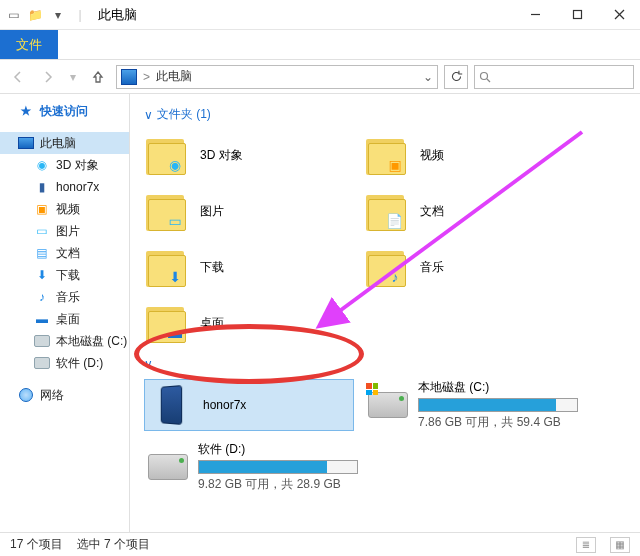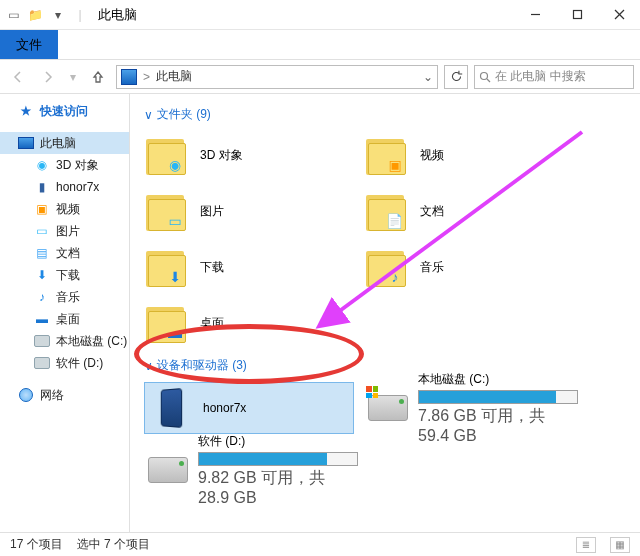--- a/index.html
+++ b/index.html
@@ -7,21 +7,21 @@
 
   .titlebar { height: 30px; display: flex; align-items: center; border-bottom: 1px solid #e6e6e6; }
   .tb-left { display: flex; align-items: center; gap: 6px; padding-left: 6px; }
   .tb-left .glyph { width: 16px; height: 16px; display: flex; align-items: center; justify-content: center; color: #555; }
   .tb-title { margin-left: 4px; font-size: 13px; }
   .tb-spacer { flex: 1; }
   .winbtn { width: 42px; height: 30px; display: flex; align-items: center; justify-content: center; color: #333; }
   .winbtn svg { width: 11px; height: 11px; }
 
   .menubar { height: 30px; display: flex; align-items: stretch; background: #fff; border-bottom: 1px solid #e0e0e0; }
-  .menu-file { background: #1c6fd1; color: #000000; padding: 0 16px; display: flex; align-items: center; font-size: 13px; }
+  .menu-file { background: #1c6fd1; color: #fde047; padding: 0 16px; display: flex; align-items: center; font-size: 13px; }
   .menu-item { padding: 0 14px; display: flex; align-items: center; font-size: 13px; color: #333; }
 
   .navbar { height: 34px; display: flex; align-items: center; gap: 6px; padding: 0 6px; border-bottom: 1px solid #e0e0e0; }
   .icobtn { width: 24px; height: 24px; display: flex; align-items: center; justify-content: center; color: #666; }
   .icobtn.disabled { color: #bbb; }
   .addr { flex: 1; height: 24px; border: 1px solid #bdbdbd; display: flex; align-items: center; padding: 0 4px; gap: 6px; }
   .addr .pc-icon { width:16px; height:16px; background: linear-gradient(#4aa0e8,#1565c0); border:1px solid #0d47a1; }
   .addr-text { flex:1; font-size:12px; color:#333; }
   .refresh { width:24px; height:24px; border:1px solid #bdbdbd; display:flex; align-items:center; justify-content:center; color:#444; }
   .search { width:160px; height:24px; border:1px solid #bdbdbd; display:flex; align-items:center; padding:0 4px; gap:4px; color:#888; }
@@ -57,21 +57,21 @@
   .hdd { width:40px; height:26px; background:linear-gradient(#e0e0e0,#bdbdbd); border:1px solid #9e9e9e; border-radius:3px; position:relative; }
   .hdd::after { content:""; position:absolute; right:3px; top:3px; width:5px; height:5px; background:#4caf50; border-radius:50%; }
   .winflag { width:12px; height:12px; display:grid; grid-template-columns:1fr 1fr; grid-template-rows:1fr 1fr; gap:1px; position:absolute; left:-2px; top:-2px; }
   .winflag span:nth-child(1){background:#f25022;} .winflag span:nth-child(2){background:#7fba00;}
   .winflag span:nth-child(3){background:#00a4ef;} .winflag span:nth-child(4){background:#ffb900;}
   .phone { width:22px; height:38px; background:linear-gradient(#2d5aa0,#183e74); border:1px solid #0d2a55; border-radius:3px; transform:perspective(60px) rotateY(-14deg); }
   .dbody { flex:1; display:flex; flex-direction:column; gap:2px; }
   .dname { font-size:12px; }
   .bar { height:14px; border:1px solid #9e9e9e; background:#f5f5f5; position:relative; width:160px; }
   .bar-fill { position:absolute; left:0; top:0; bottom:0; background:#26a0da; }
-  .dfree { font-size:16px; color:#555; }
+  .dfree { font-size:12px; color:#555; }
 
   .statusbar { height:24px; border-top:1px solid #e0e0e0; display:flex; align-items:center; padding:0 10px; gap:14px; background:#fff; position:absolute; left:0; right:0; bottom:0; font-size:12px; color:#333; }
   .statusbar .spacer { flex:1; }
   .viewsw { width:20px; height:16px; border:1px solid #ccc; display:flex; align-items:center; justify-content:center; color:#888; font-size:10px; }
 
   
   .anno { position:absolute; pointer-events:none; z-index:50; }
   .ellipse { position:absolute; border:5px solid #e53935; border-radius:50%; }
   .arrow-svg { position:absolute; overflow:visible; }
 </style>
@@ -136,21 +136,20 @@
     <svg width="13" height="13" viewBox="0 0 16 16">
         <path d="M13 8a5 5 0 1 1-2-4" fill="none" stroke="#444" stroke-width="1.3"></path>
         <path d="M11 1 L11 5 L15 5" fill="none" stroke="#444" stroke-width="1.3"></path>
       </svg>
   </div>
   <div class="search">
     <svg viewBox="0 0 12 12">
         <circle cx="5" cy="5" r="3.5" fill="none" stroke-width="1.2"></circle>
         <line x1="8" y1="8" x2="11" y2="11" stroke-width="1.2"></line>
       </svg>
-    <span>在 此电脑 中搜索</span>
   </div>
 </div>
 
 <div class="content">
 
   <div class="sidebar">
     <div class="s-item star">
       <span class="s-ico" style="color:#1c6fd1">★</span>
       <span>快速访问</span>
     </div>
@@ -210,21 +209,21 @@
         <span class="s-ico">
           <span class="globe"></span>
         </span>
         <span>网络</span>
       </div>
   </div>
 
   <div class="main">
     <div class="section-hdr">
       <span class="chev">∨</span>
-      <span>文件夹 (9)</span>
+      <span>文件夹 (1)</span>
     </div>
     <div class="folder-grid" id="folder-grid">
         <div class="fitem">
           <div class="fico">
             <div class="folder-back"></div>
             <div class="folder-front"></div>
             <div class="overlay" style="color:#29b6f6;">◉</div>
           </div>
           <div class="flabel">3D 对象</div>
         </div>
@@ -273,21 +272,20 @@
             <div class="folder-back"></div>
             <div class="folder-front"></div>
             <div class="overlay" style="color:#1976d2;">▬</div>
           </div>
           <div class="flabel">桌面</div>
         </div>
       </div>
 
     <div class="section-hdr">
       <span class="chev">∨</span>
-      <span>设备和驱动器 (3)</span>
     </div>
     <div class="drive-grid" id="drive-grid">
         <div class="ditem selected">
           <div class="dico">
             <div class="phone"></div>
           </div>
           <div class="dbody">
             <div class="dname">honor7x</div>
           </div>
         </div>

